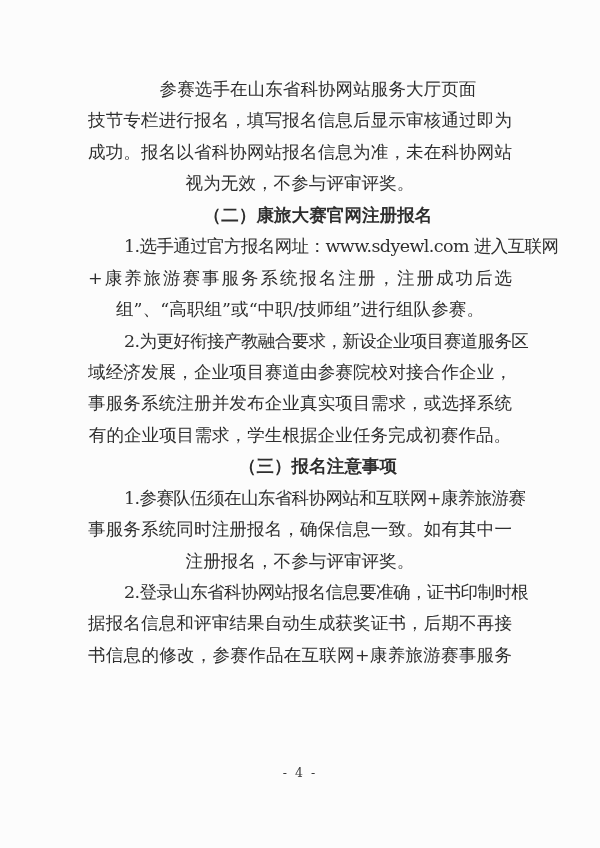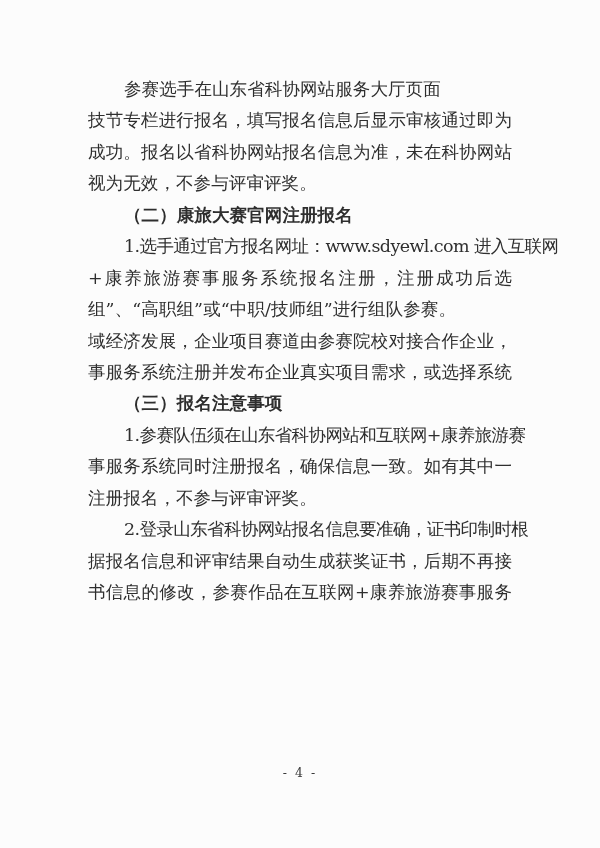--- a/index.html
+++ b/index.html
@@ -25,21 +25,21 @@
     left: 88px;
     top: 74px;
     width: 424px;
   }
   .doc-line {
     height: 31.45px;
     line-height: 31.45px;
     font-size: 17.5px;
     white-space: nowrap;
     letter-spacing: 0.1px;
-    text-align: left;
+    text-align: center;
   }
   .doc-line.justify {
     white-space: normal;
     text-align: justify;
     text-align-last: justify;
     overflow: hidden;
   }
   .doc-line.indent {
     padding-left: 36px;
   }
@@ -69,22 +69,24 @@
 <div class="page">
   <div class="text-block">
       <div class="doc-line indent">参赛选手在山东省科协网站服务大厅页面</div>
       <div class="doc-line justify">技节专栏进行报名，填写报名信息后显示审核通过即为报名</div>
       <div class="doc-line justify">成功。报名以省科协网站报名信息为准，未在科协网站报名</div>
       <div class="doc-line">视为无效，不参与评审评奖。</div>
       <div class="doc-line indent heading">（二）康旅大赛官网注册报名</div>
       <div class="doc-line indent compact">1.选手通过官方报名网址：www.sdyewl.com 进入互联网</div>
       <div class="doc-line justify">+康养旅游赛事服务系统报名注册，注册成功后选择“本科</div>
       <div class="doc-line">组”、“高职组”或“中职/技师组”进行组队参赛。</div>
+      <div class="doc-line indent compact">2.为更好衔接产教融合要求，新设企业项目赛道服务区</div>
       <div class="doc-line justify">域经济发展，企业项目赛道由参赛院校对接合作企业，在赛</div>
       <div class="doc-line justify">事服务系统注册并发布企业真实项目需求，或选择系统中已</div>
+      <div class="doc-line">有的企业项目需求，学生根据企业任务完成初赛作品。</div>
       <div class="doc-line indent heading">（三）报名注意事项</div>
       <div class="doc-line indent compact">1.参赛队伍须在山东省科协网站和互联网+康养旅游赛</div>
       <div class="doc-line justify">事服务系统同时注册报名，确保信息一致。如有其中一项未</div>
       <div class="doc-line">注册报名，不参与评审评奖。</div>
       <div class="doc-line indent compact">2.登录山东省科协网站报名信息要准确，证书印制时根</div>
       <div class="doc-line justify">据报名信息和评审结果自动生成获奖证书，后期不再接受证</div>
       <div class="doc-line justify">书信息的修改，参赛作品在互联网+康养旅游赛事服务系统</div>
     </div>
   <div class="page-number">- 4 -</div>
 </div>

